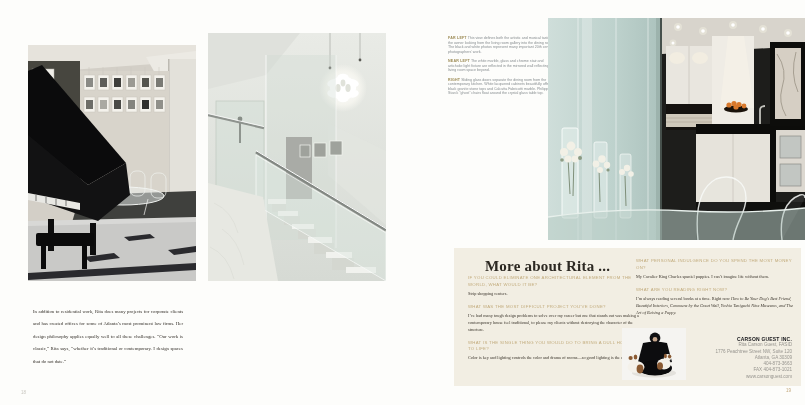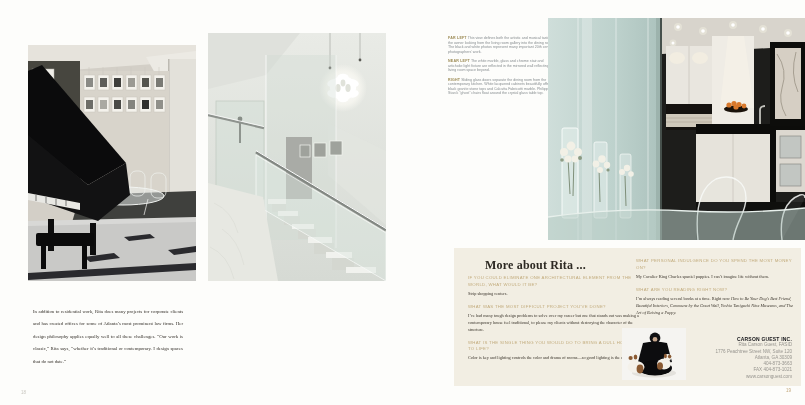--- a/index.html
+++ b/index.html
@@ -22,21 +22,21 @@
 
   
   #intro-paragraph { position:absolute; left:33px; top:306px; width:150px;
         font-family:"Liberation Serif", serif; font-size:4.8px; line-height:12.4px;
         color:#332e28; text-align:justify; }
 
   
   #qa-box { position:absolute; left:454px; top:248px; width:347px; height:138px;
             background:#f2eee3; }
   #qa-heading { position:absolute; left:14px; top:10px;
-        font-family:"Liberation Serif", serif; font-weight:bold; font-size:12px;
+        font-family:"Liberation Serif", serif; font-weight:bold; font-size:15px;
         color:#2c2822; letter-spacing:.2px;padding-left:17px; }
   .qa-col { position:absolute; top:27px; }
   #qa-col-left  { left:14px;  width:172px; }
   #qa-col-right { left:182px; top:10px; width:162px; }
   .qa-q { font-family:"Liberation Sans", sans-serif; font-size:4.3px; line-height:6.6px;
           color:#c2ab7c; letter-spacing:.3px; text-transform:uppercase; margin-bottom:1.5px; }
   .qa-a { font-family:"Liberation Serif", serif; font-size:4.3px; line-height:7px;
           color:#3b352c; margin-bottom:7px; }
   .qa-a .books { font-style:italic; }
 

